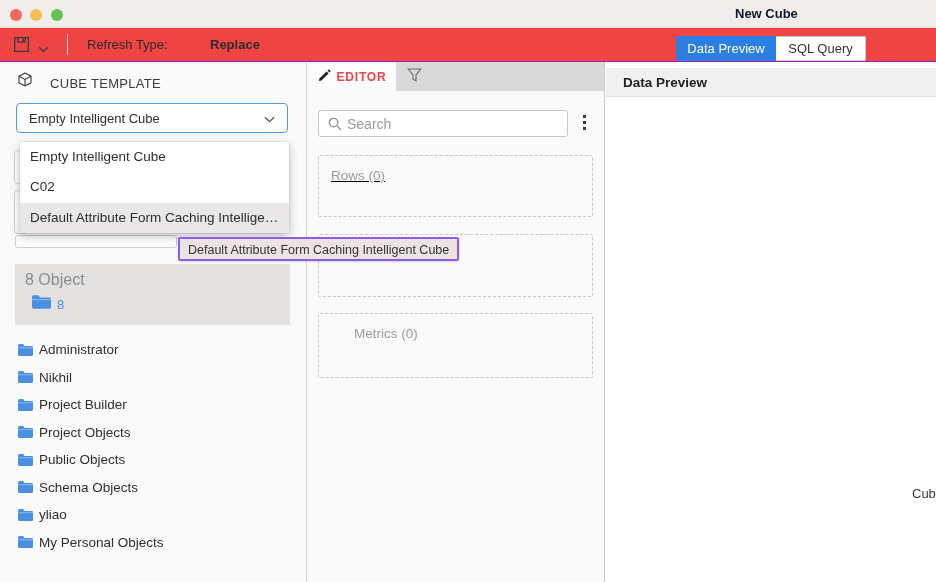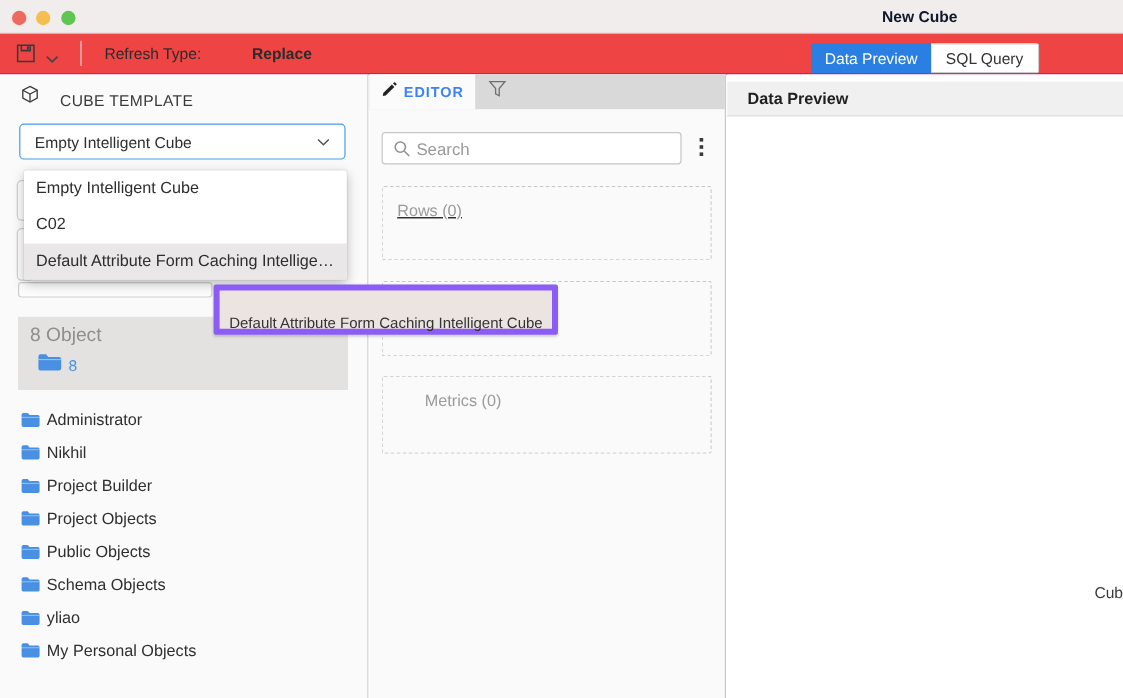--- a/index.html
+++ b/index.html
@@ -56,30 +56,30 @@
   .folder-row .folder-ic { width:17px; height:14px; margin-right:5px; flex:0 0 auto; display:flex; align-items:center; }
   .folder-label { font-size:13.5px; color:#2f2f2f; }
 
   
   .dropdown { position:absolute; left:20px; top:142px; width:269px; z-index:40;
     background:#fff; border-radius:2px; box-shadow:0 3px 10px rgba(0,0,0,0.25), 0 0 0 1px rgba(0,0,0,0.04); }
   .dd-item { height:30.3px; line-height:30.3px; padding-left:10px; font-size:13.5px; color:#2e2e2e;
     white-space:nowrap; overflow:hidden; cursor:pointer; }
   .dd-item.hl { background:#e9e7e7; }
   .tooltip { position:absolute; left:178px; top:237px; z-index:50; height:24px; line-height:22px;
-    padding:16px 8px; background:#ece4e1; border:5px solid #8b5cf6; border-radius:2px;
+    padding:0 8px; background:#ece4e1; border:2px solid #8b5cf6; border-radius:2px;
     box-shadow:0 1px 2px rgba(0,0,0,0.15); font-size:12.5px; color:#333; white-space:nowrap; }
 
   
   .editor-panel { position:absolute; left:308px; top:62px; width:297px; height:520px;
     background:#fafafa; border-right:1px solid #c9c9c9; }
   .ed-tabbar { position:absolute; left:0; top:0; width:100%; height:29px; background:#d9d9d9; display:flex; }
   .ed-tab { width:88px; height:29px; background:#fbfbfb; display:flex; align-items:center;
     justify-content:center; gap:6px; cursor:pointer; }
-  .ed-tab-label { font-size:12px; font-weight:bold; letter-spacing:0.8px; color:#3b82f6; }
+  .ed-tab-label { font-size:12px; font-weight:bold; letter-spacing:0.8px; color:#ef4444; }
   .filter-tab { width:36px; height:29px; display:flex; align-items:center; justify-content:center; cursor:pointer; }
 
   .search-wrap { position:absolute; left:10px; top:48px; width:250px; height:27px;
     background:#fff; border:1px solid #c6c6c6; border-radius:3px; }
   .search-wrap svg { position:absolute; left:9px; top:6px; }
   .search-input { position:absolute; left:28px; top:0; width:215px; height:25px; border:none; outline:none;
     background:transparent; font-family:inherit; font-size:14px; color:#333; }
   .search-input::placeholder { color:#9a9a9a; }
   .kebab { position:absolute; left:271px; top:53px; width:10px; height:18px; background:none; border:none;
     cursor:pointer; display:flex; flex-direction:column; align-items:center; gap:3px; padding:0; }

